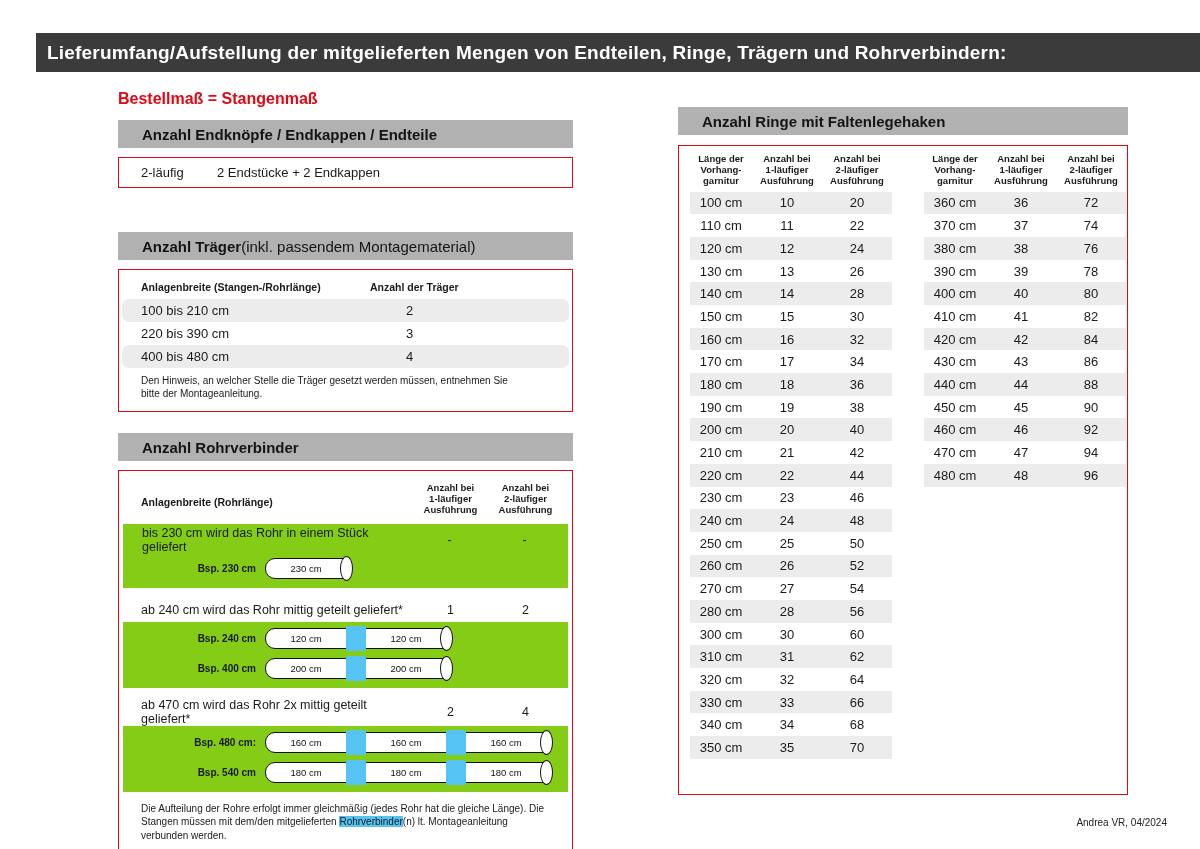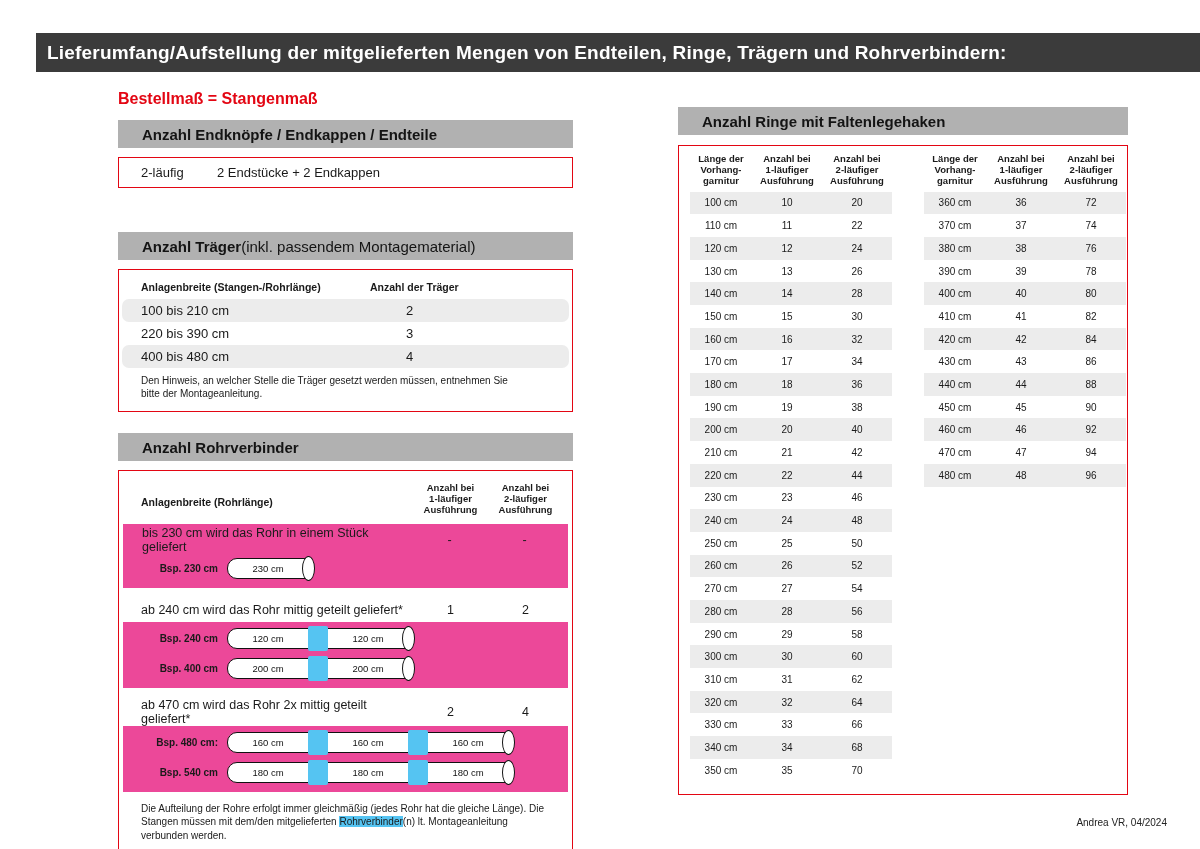--- a/index.html
+++ b/index.html
@@ -48,24 +48,24 @@
 
   
   .box3 { padding:3px 3px 8px; }
   .rv-head { display:flex; align-items:flex-start; padding:8px 6px 2px 19px; }
   .rv-head .w { flex:1; font-size:10.5px; font-weight:bold; padding-top:14px; }
   .rv-head .c, .rv-group-row .c { width:75px; text-align:center; }
   .rv-head .c { font-size:9.5px; font-weight:bold; white-space:pre-line; line-height:1.18; }
   .rv-group-row { display:flex; align-items:center; padding:0 6px 0 19px; font-size:12.5px; min-height:24px; }
   .rv-group-row .t { flex:1; }
   .g2head, .g3head { margin-top:10px; }
-  .gray-block { background:#ec4899; margin:0 1px; padding:2px 0 4px; }
+  .gray-block { background:#84cc16; margin:0 1px; padding:2px 0 4px; }
   .g1 { margin-top:6px; padding-top:2px; }
   .rv-example { display:flex; align-items:center; height:30px; }
-  .rv-ex-label { width:104px; text-align:right; font-weight:bold; font-size:10px; padding-right:9px; }
+  .rv-ex-label { width:104px; text-align:right; font-weight:bold; font-size:10px; padding-right:9px;margin-left:38px; }
 
   
   .rod { display:flex; align-items:center; }
   .rod-body {
     display:flex; align-items:center; height:21px;
     border:1.5px solid #111; border-radius:10px 3px 3px 10px; background:#fff;
   }
   .seg-unit { display:flex; align-items:center; height:100%; }
   .seg-unit:first-of-type .connector { display:none; }
   .connector { width:20px; height:25px; background:#55c4f2; border-radius:2px; }
@@ -82,21 +82,21 @@
   .right-col .sec-header { margin-bottom:10px; }
   .ring-box { padding:7px 0 0 11px; height:650px; }
   .ring-tables { display:flex; gap:32px; }
   .ring-table { width:202px; }
   .ring-head { display:flex; margin-bottom:5px; }
   .ring-head .h {
     font-size:9.5px; font-weight:bold; text-align:center;
     white-space:pre-line; line-height:1.18;
   }
   .c1w { width:62px; } .c2w { width:70px; } .c3w { width:70px; }
-  .ring-row { display:flex; height:22.7px; align-items:center; font-size:10px; }
+  .ring-row { display:flex; height:22.7px; align-items:center; font-size:13px; }
   .ring-row span { display:block; text-align:center; }
   .ring-row:nth-of-type(odd) { background:#ececec; }
 
   .page-footer { position:absolute; right:33px; top:817px; font-size:10px; color:#222; }
 </style>
 </head>
 <body>
 
 <div class="titlebar">
   <span>Lieferumfang/Aufstellung der mitgelieferten Mengen von Endteilen, Ringe, Trägern und Rohrverbindern:</span>
@@ -409,25 +409,20 @@
               <span class="c2w">27</span>
               <span class="c3w">54</span>
             </div>
 
             <div class="ring-row">
               <span class="c1w">280 cm</span>
               <span class="c2w">28</span>
               <span class="c3w">56</span>
             </div>
 
-            <div class="ring-row">
-              <span class="c1w">290 cm</span>
-              <span class="c2w">29</span>
-              <span class="c3w">58</span>
-            </div>
 
             <div class="ring-row">
               <span class="c1w">300 cm</span>
               <span class="c2w">30</span>
               <span class="c3w">60</span>
             </div>
 
             <div class="ring-row">
               <span class="c1w">310 cm</span>
               <span class="c2w">31</span>

